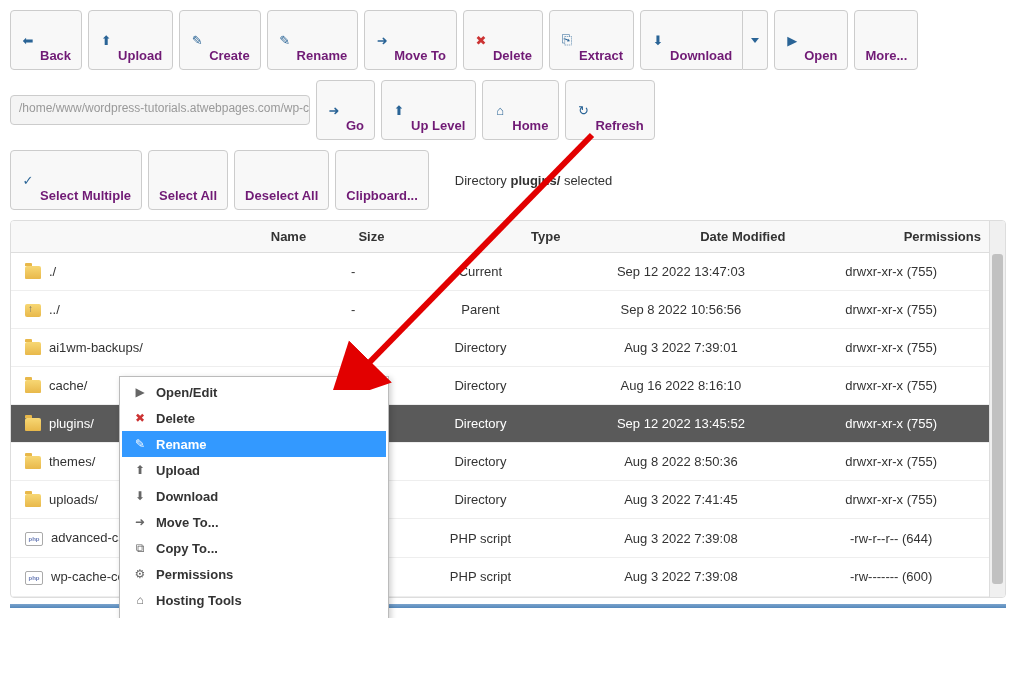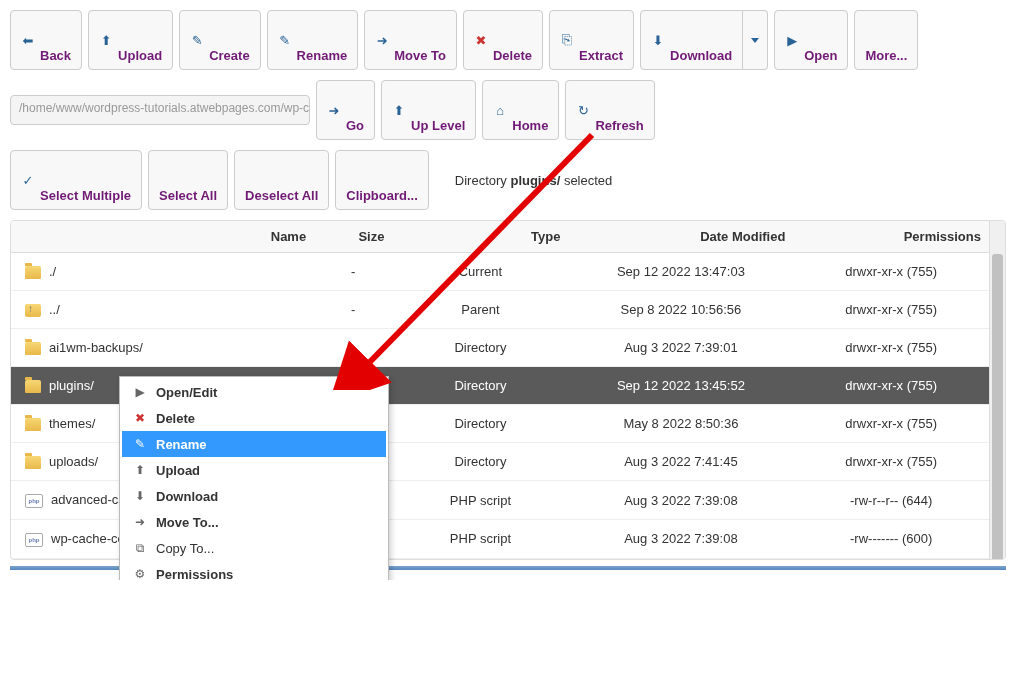--- a/index.html
+++ b/index.html
@@ -156,32 +156,39 @@
               <td>Sep 8 2022 10:56:56</td>
               <td>drwxr-xr-x (755)</td>
             </tr>
             <tr>
               <td><span class="folder-ico"></span><span>ai1wm-backups/</span></td>
               <td>-</td>
               <td>Directory</td>
               <td>Aug 3 2022 7:39:01</td>
               <td>drwxr-xr-x (755)</td>
             </tr>
+            <tr>
+              <td><span class="folder-ico"></span><span>cache/</span></td>
+              <td>-</td>
+              <td>Directory</td>
+              <td>Aug 16 2022 8:16:10</td>
+              <td>drwxr-xr-x (755)</td>
+            </tr>
             <tr class="selected">
               <td><span class="folder-ico"></span><span>plugins/</span></td>
               <td>-</td>
               <td>Directory</td>
               <td>Sep 12 2022 13:45:52</td>
               <td>drwxr-xr-x (755)</td>
             </tr>
             <tr>
               <td><span class="folder-ico"></span><span>themes/</span></td>
               <td></td>
               <td>Directory</td>
-              <td>May 8 2022 8:50:36</td>
+              <td>Aug 8 2022 8:50:36</td>
               <td>drwxr-xr-x (755)</td>
             </tr>
             <tr>
               <td><span class="folder-ico"></span><span>uploads/</span></td>
               <td></td>
               <td>Directory</td>
               <td>Aug 3 2022 7:41:45</td>
               <td>drwxr-xr-x (755)</td>
             </tr>
             <tr>
@@ -229,21 +236,21 @@
     <div class="menu-item">
       <span class="menu-ico" style="color:#666">⬇</span>
       <span style="font-weight:bold">Download</span>
     </div>
     <div class="menu-item">
       <span class="menu-ico" style="color:#666">➜</span>
       <span style="font-weight:bold">Move To...</span>
     </div>
     <div class="menu-item">
       <span class="menu-ico" style="color:#666">⧉</span>
-      <span style="font-weight:normal">Copy To...</span>
+      <span style="font-weight:bold">Copy To...</span>
     </div>
     <div class="menu-item">
       <span class="menu-ico" style="color:#666">⚙</span>
       <span style="font-weight:bold">Permissions</span>
     </div>
     <div class="menu-item">
       <span class="menu-ico" style="color:#666">⌂</span>
       <span style="font-weight:bold">Hosting Tools</span>
     </div>
     <div class="menu-item">

